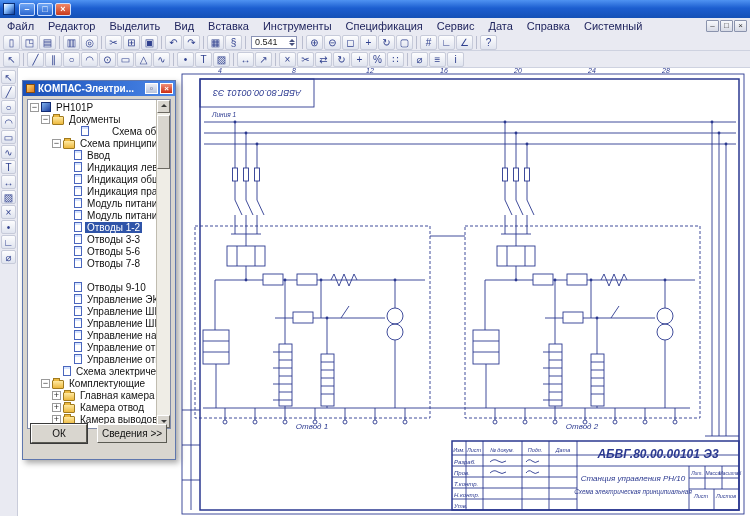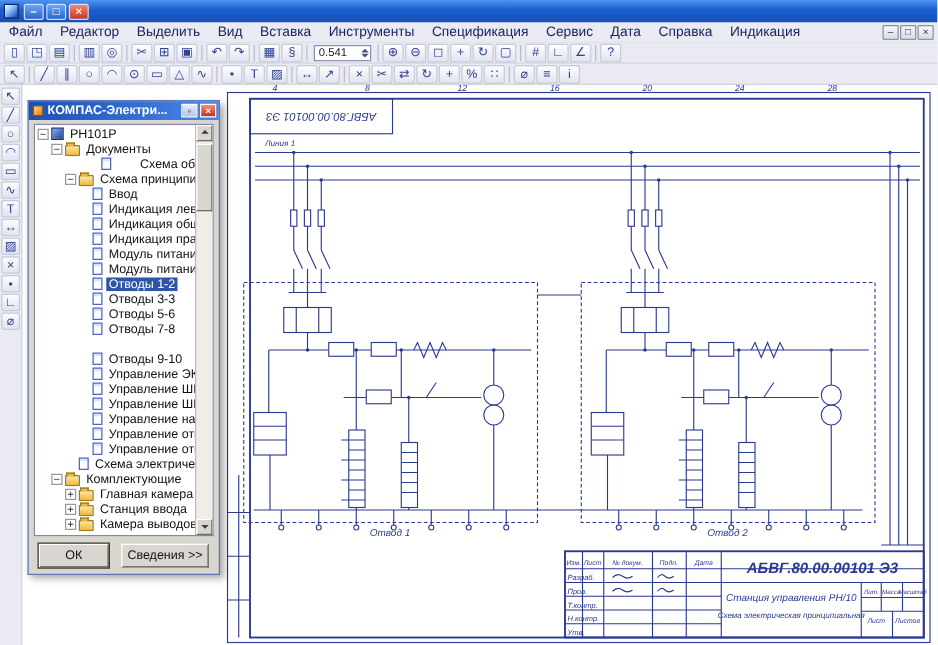--- a/index.html
+++ b/index.html
@@ -109,21 +109,21 @@
   .tree-row.selected .tree-label{background:var(--selection);color:#fff;}
   
   .sb{width:13px;flex:none;background:#efede6;border-left:1px solid #c0bcb0;display:flex;flex-direction:column;}
   .sb-btn{height:13px;background:#d9d6cf;border:1px solid;border-color:#fff #6d6a63 #6d6a63 #fff;
     box-sizing:border-box;position:relative;}
   .sb-btn::after{content:"";position:absolute;left:3px;width:0;height:0;border:3px solid transparent;}
   .sb-btn.up::after{top:3px;border-bottom-color:#3a3a3a;border-top-width:0;}
   .sb-btn.dn::after{top:4px;border-top-color:#3a3a3a;border-bottom-width:0;}
   .sb-thumb{height:54px;margin-top:2px;background:#d9d6cf;border:1px solid;
     border-color:#fff #6d6a63 #6d6a63 #fff;box-sizing:border-box;}
-  .palette-buttons{position:absolute;left:8px;right:8px;bottom:5px;height:19px;
+  .palette-buttons{position:absolute;left:8px;right:8px;bottom:16px;height:19px;
     display:flex;justify-content:space-between;text-align:right;}
   .btn95{height:19px;background:#d9d6cf;border:1px solid;border-color:#ffffff #5a5a52 #5a5a52 #ffffff;
     font-size:10px;color:#111;display:flex;align-items:center;justify-content:center;
     box-sizing:border-box;font-family:"Liberation Sans",sans-serif;}
   .btn95.ok{width:56px;outline:1px solid #3a3a3a;}
   .btn95.details{width:70px;}
 </style>
 </head>
 <body>
 
@@ -141,21 +141,21 @@
       <div class="menu-item">Файл</div>
       <div class="menu-item">Редактор</div>
       <div class="menu-item">Выделить</div>
       <div class="menu-item">Вид</div>
       <div class="menu-item">Вставка</div>
       <div class="menu-item">Инструменты</div>
       <div class="menu-item">Спецификация</div>
       <div class="menu-item">Сервис</div>
       <div class="menu-item">Дата</div>
       <div class="menu-item">Справка</div>
-      <div class="menu-item">Индикация</div>
+      <div class="menu-item">Системный</div>
     </div>
   <div class="mdi-controls">
     <span class="mdi-btn">–</span>
     <span class="mdi-btn">□</span>
     <span class="mdi-btn">×</span>
   </div>
 </div>
 
 <div class="toolbar" id="toolbar1">
     <div class="tb-btn">▯</div>
@@ -500,21 +500,21 @@
           <span class="tree-label">Комплектующие</span>
         </div>
         <div class="tree-row" style="padding-left: 24px;">
           <span class="expander">+</span>
           <span class="ic ic-folder"></span>
           <span class="tree-label">Главная камера</span>
         </div>
         <div class="tree-row" style="padding-left: 24px;">
           <span class="expander">+</span>
           <span class="ic ic-folder"></span>
-          <span class="tree-label">Станция ввода</span>
+          <span class="tree-label">Камера отвод</span>
         </div>
         <div class="tree-row" style="padding-left: 24px;">
           <span class="expander">+</span>
           <span class="ic ic-folder"></span>
           <span class="tree-label">Камера выводов</span>
         </div>
       </div>
     <div class="sb">
       <div class="sb-btn up"></div>
       <div class="sb-thumb"></div>

